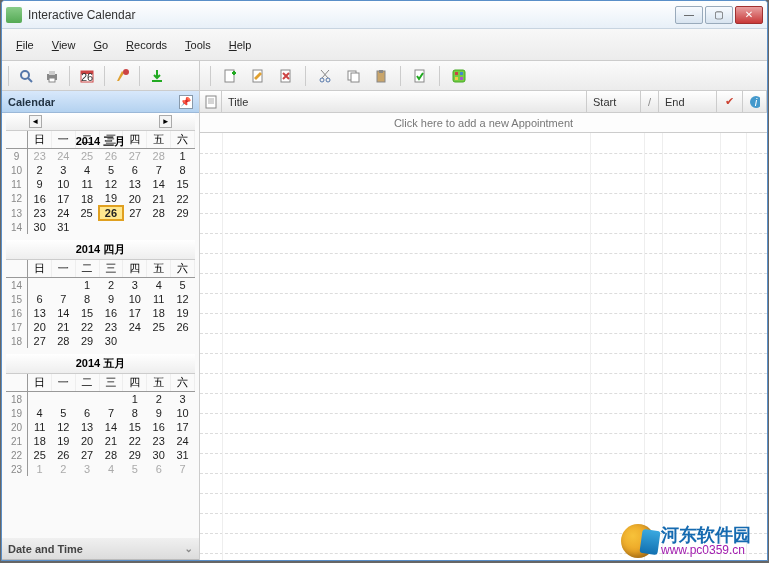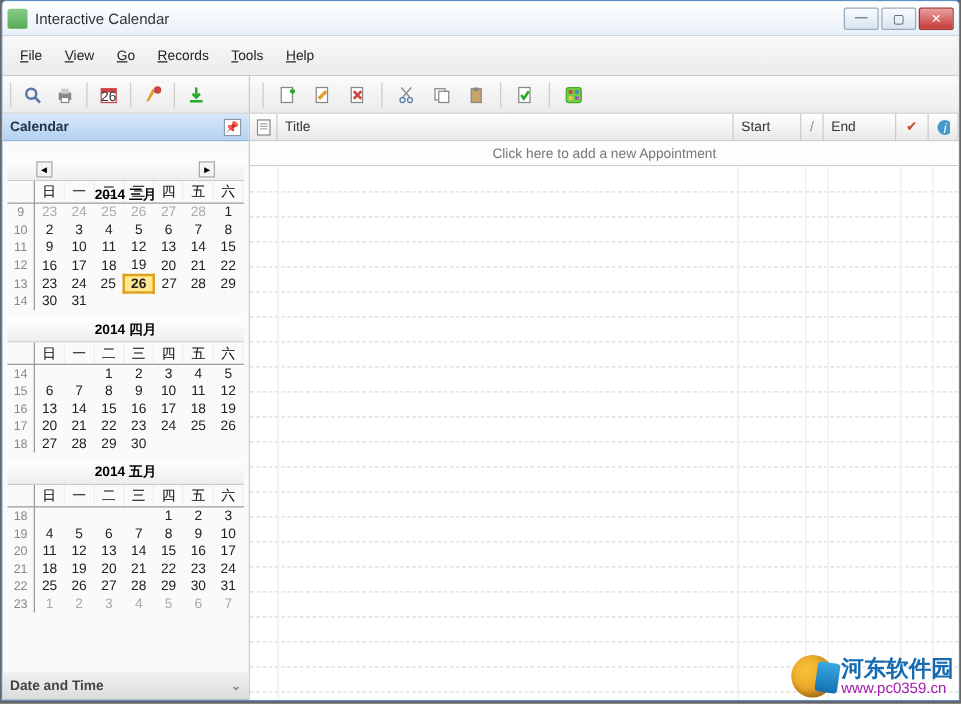--- a/index.html
+++ b/index.html
@@ -13,21 +13,21 @@
 .winbtn.close { background: linear-gradient(#e8a0a0,#c83838); color:#fff; border-color:#a03030;}
 .menubar { height: 32px; background: linear-gradient(#f8f8f8,#ececec); border-bottom: 1px solid #ccc; display: flex; align-items: center; padding: 0 6px; gap: 2px;}
 .menuitem { padding: 2px 8px; cursor:pointer; color:#222;}
 .menuitem u { text-decoration: underline; }
 .toolrow { height: 30px; background: linear-gradient(#fbfbfb,#ececec); border-bottom:1px solid #ccc; display:flex; align-items:center;}
 .lefttools { width: 198px; display:flex; align-items:center; padding:0 4px; gap:4px; border-right:1px solid #ccc; height:100%;}
 .righttools { flex:1; display:flex; align-items:center; padding:0 8px; gap:6px;}
 .tbtn { width:22px; height:22px; display:flex;align-items:center;justify-content:center;cursor:pointer;border-radius:3px;}
 .sep { width:1px; height:20px; background:#ccc; margin:0 2px;}
 .content { flex:1; display:flex; overflow:hidden;}
-.sidebar { width:198px; border-right:1px solid #ccc; display:flex; flex-direction:column; background:#fafafa;gap:14px;}
+.sidebar { width:198px; border-right:1px solid #ccc; display:flex; flex-direction:column; background:#fafafa;}
 .panelhead { height:22px; background:linear-gradient(#d8e8fb,#b4d2f0); border-bottom:1px solid #9bb8d8; display:flex;align-items:center;padding:0 6px;font-weight:bold;color:#234;}
 .panelhead.gray { background:linear-gradient(#f0f0f0,#dcdcdc); border-bottom:1px solid #bbb; color:#444;}
 .pin { margin-left:auto; width:14px;height:14px;border:1px solid #89a;background:#fff;display:flex;align-items:center;justify-content:center;font-size:9px;cursor:pointer;}
 .calnav { display:flex; align-items:center; justify-content:center; background:linear-gradient(#fff,#eee); border-bottom:1px solid #ccc; height:18px; gap:4px;}
 .calnav .arrow{width:13px;height:13px;border:1px solid #aaa;background:#f4f4f4;display:flex;align-items:center;justify-content:center;cursor:pointer;font-size:8px;}
 .calnav .month{flex:0 0 auto; padding:0 30px; font-weight:bold;margin-top:40px;}
 .calblock { padding:0 4px 6px 4px;}
 .monthhdr { text-align:center;font-weight:bold;padding:2px 0;border-bottom:1px solid #ccc;background:linear-gradient(#fff,#eee);}
 table.cal { border-collapse:collapse; width:100%; table-layout:fixed;}
 table.cal th { font-weight:normal; border-bottom:1px solid #999; border-right:1px solid #eee; padding:1px 0; width:20px; background:#fafafa;}
@@ -46,21 +46,21 @@
 .col.start{width:54px;}
 .col.slash{width:18px;justify-content:center;color:#888;}
 .col.end{width:58px;}
 .col.chk{width:26px;justify-content:center;color:#c43;}
 .col.info{width:24px;justify-content:center;}
 .addrow { height:20px; text-align:center;color:#777; border-bottom:1px solid #ccc; line-height:20px; cursor:pointer; background:#fdfdfd;}
 .grid { flex:1; background:#fff; position:relative; overflow:hidden;}
 .gridlines { position:absolute; inset:0;}
 .hline { position:absolute;left:0;right:0;border-top:1px dashed #dcdcdc;}
 .vline { position:absolute;top:0;bottom:0;border-left:1px solid #eee;}
-.watermark{position:absolute;right:4px;bottom:2px;display:flex;align-items:center;gap:6px;}
+.watermark{position:absolute;right:16px;bottom:2px;display:flex;align-items:center;gap:6px;}
 .wmicon{width:34px;height:34px;border-radius:50%;background:radial-gradient(circle at 35% 35%,#f7c23a,#e08a14);box-shadow:inset -3px -3px 6px rgba(0,0,0,.3);position:relative;}
 .wmicon:after{content:"";position:absolute;right:-4px;top:6px;width:18px;height:24px;border-radius:3px;background:linear-gradient(#3aa9e0,#1270b0);transform:rotate(8deg);}
 .wmtext{display:flex;flex-direction:column;line-height:1;}
 .wmcn{font-size:18px;font-weight:bold;color:#156ab0;font-family:"Microsoft YaHei",sans-serif;}
 .wmurl{font-size:12px;color:#a21caf;}
 .chev{margin-left:auto;color:#888;font-size:10px;}
 svg{display:block;}
 </style>
 </head>
 <body>

